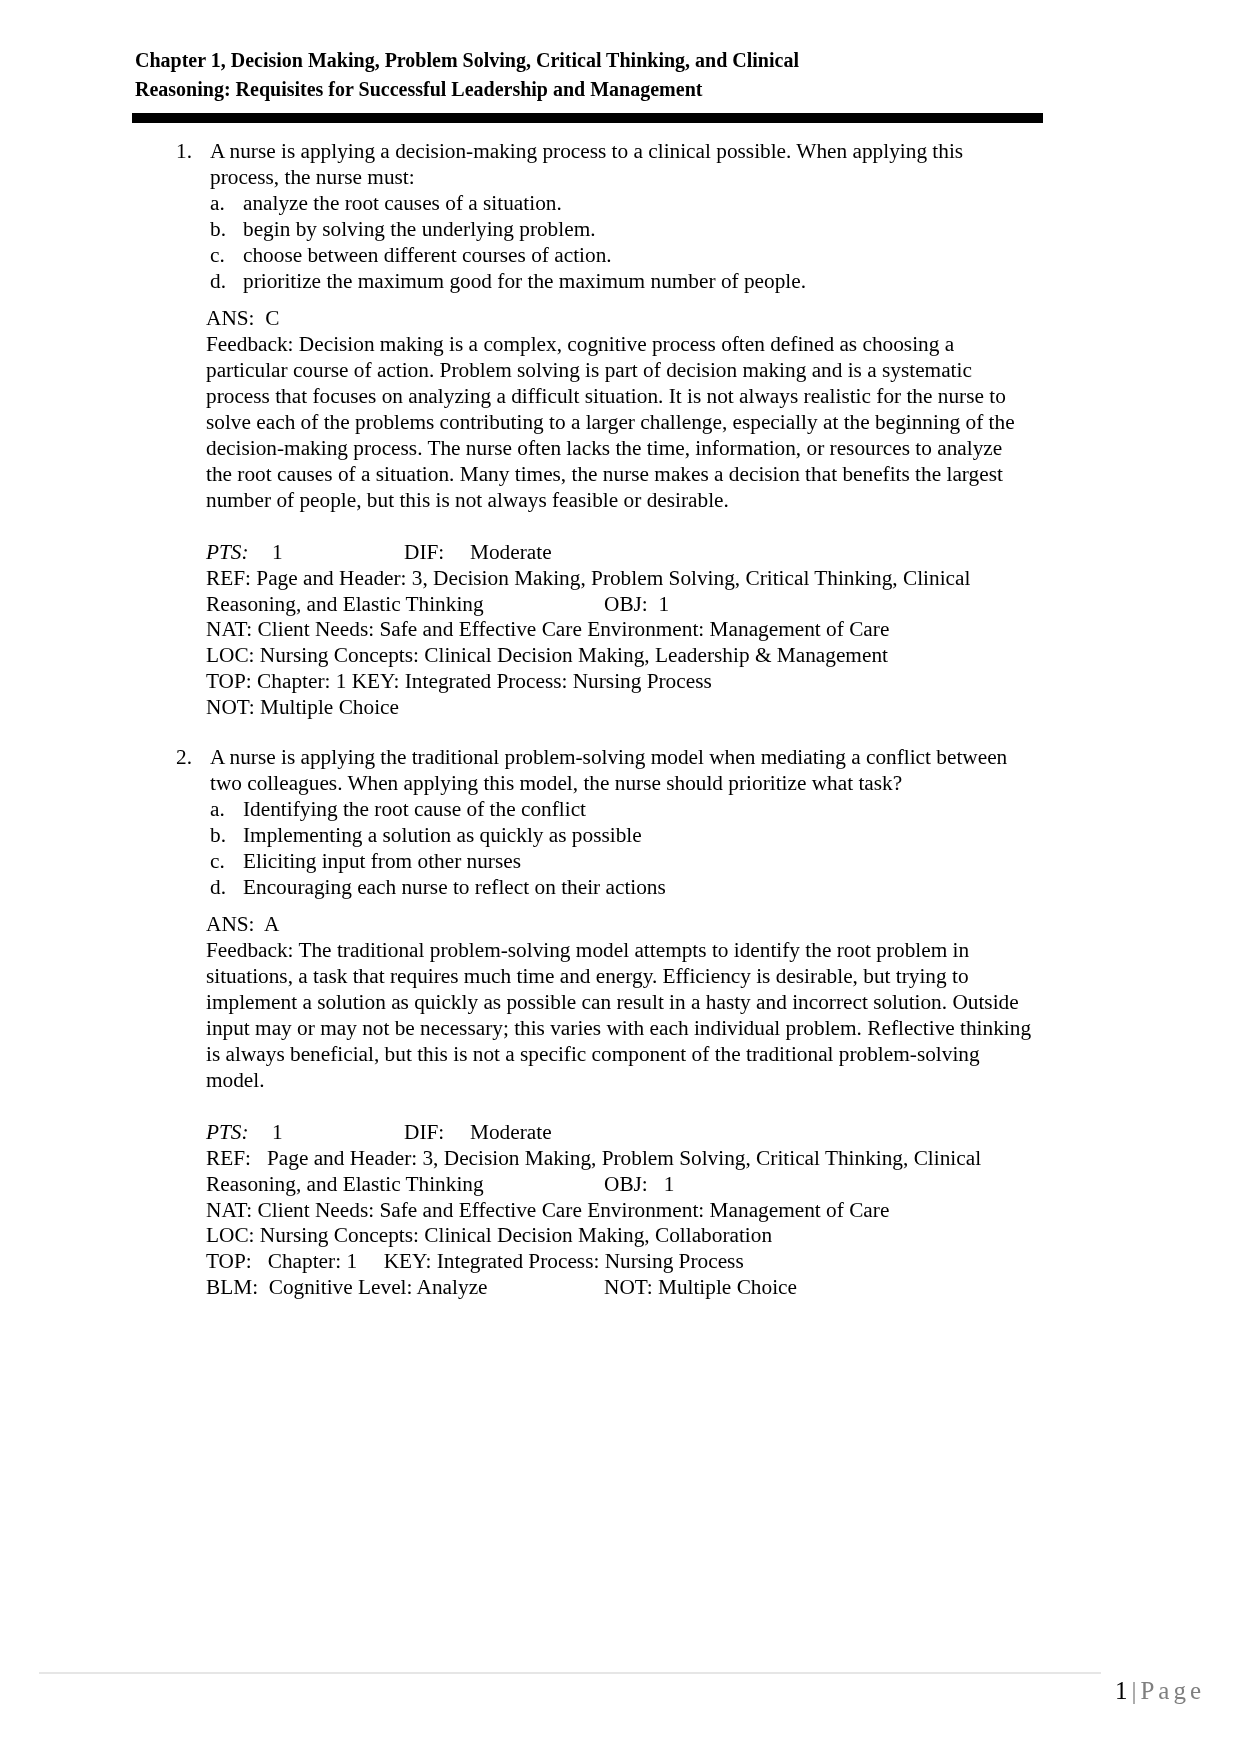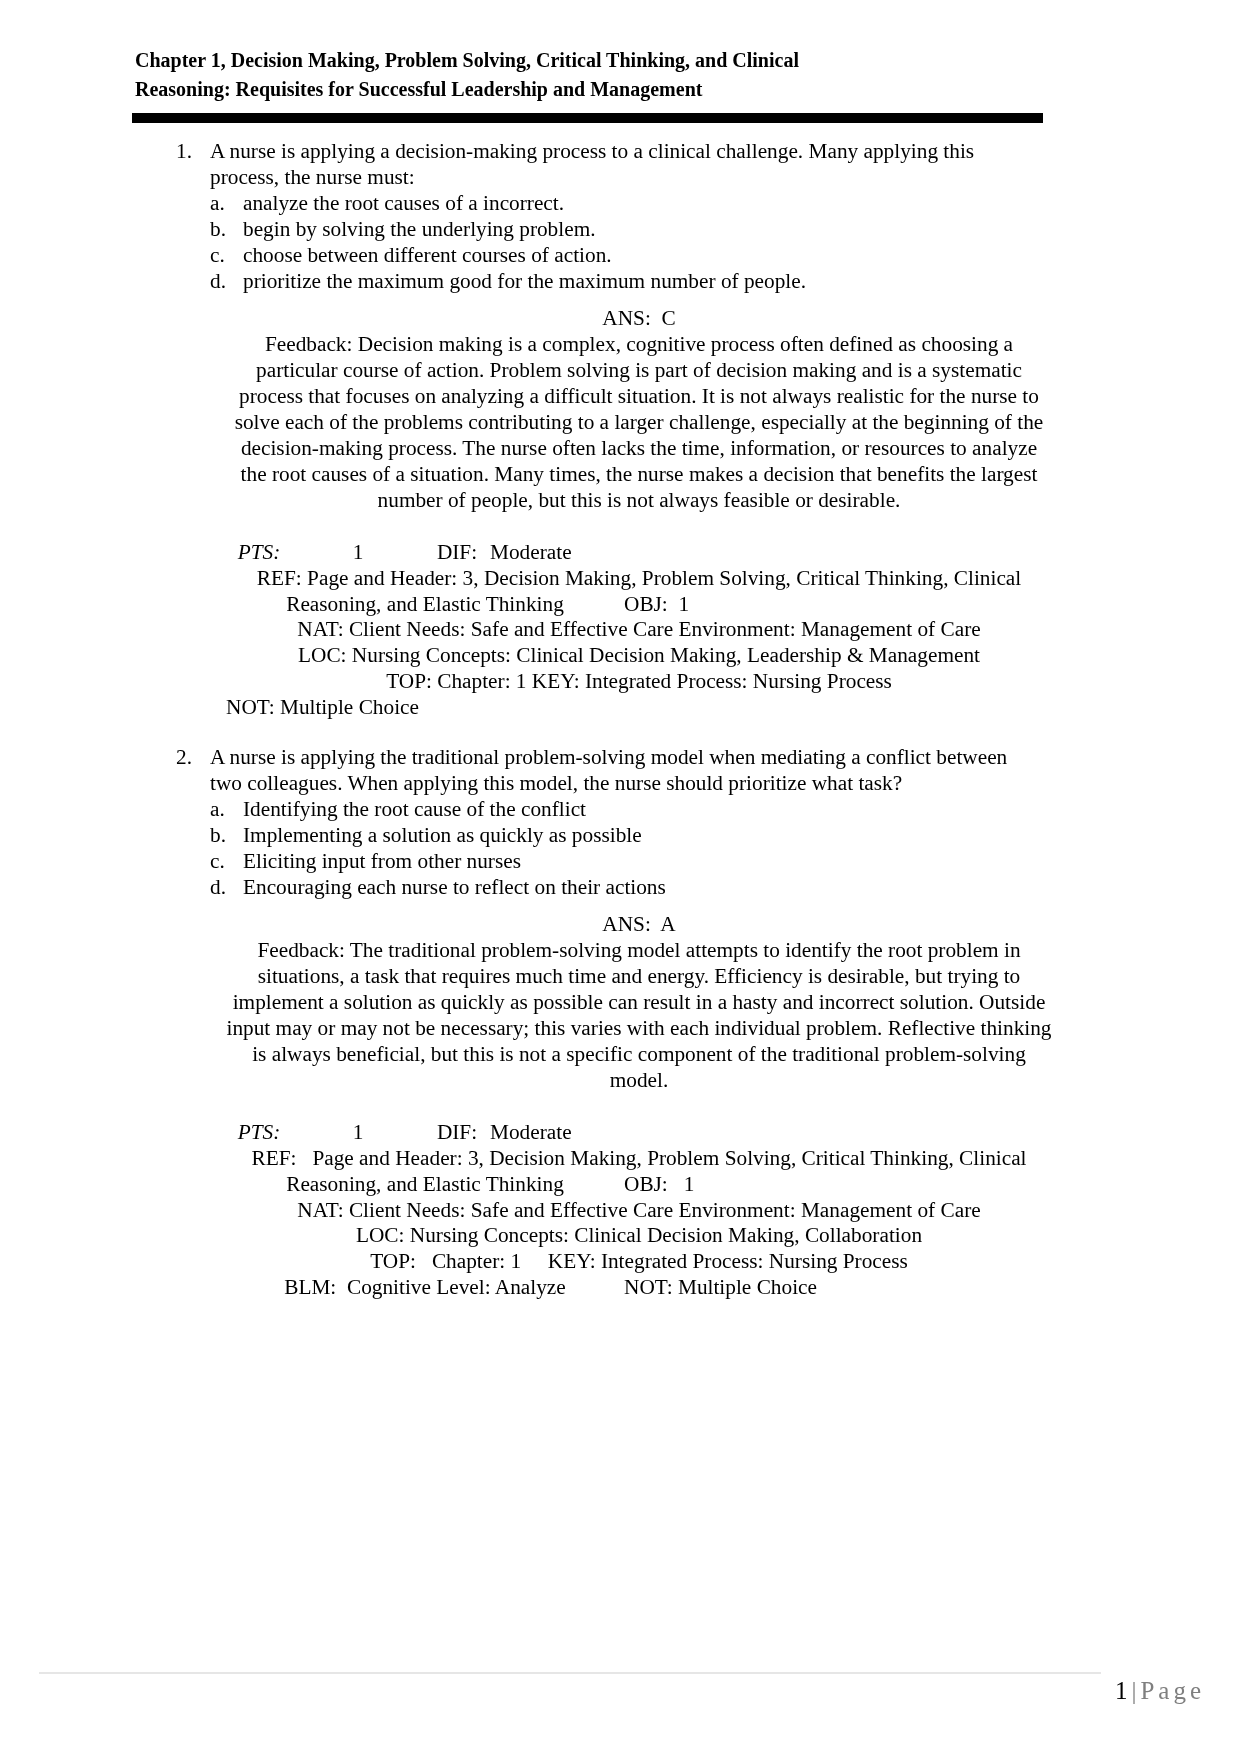--- a/index.html
+++ b/index.html
@@ -15,21 +15,21 @@
   .header-rule {
     position: absolute; left: 132px; top: 113px; width: 911px; height: 10px;
     background: #000;
   }
   .q { position: absolute; left: 176px; width: 880px; font-size: 21.3px; line-height: 25.9px; }
   .q .num { position: absolute; left: 0; top: 0; }
   .q .stem { margin-left: 34px; }
   .opts { margin-left: 34px; }
   .opt { display: flex; }
   .opt .ol { width: 33px; flex: none; }
-  .block { margin-left: 50px; text-align: center; }
+  .block { margin-left: 30px; }
   .gap { height: 12px; }
   .gap2 { height: 26px; }
   .meta-row { display: flex; }
   .tab-pts { display: inline-block; width: 66px; font-style: italic; }
   .tab-pts-val { display: inline-block; width: 132px; }
   .tab-dif { display: inline-block; width: 66px; }
   .obj-left { display: inline-block; width: 398px; }
   .footer-rule {
     position: absolute; left: 39px; top: 1672px; width: 1062px; height: 2px; background: #e6e6e6;
   }
@@ -44,25 +44,25 @@
 <body>
 
 <div class="header">
   <div>Chapter 1, Decision Making, Problem Solving, Critical Thinking, and Clinical</div>
   <div>Reasoning: Requisites for Successful Leadership and Management</div>
 </div>
 <div class="header-rule"></div>
 
 <div class="q" style="top:139px;">
   <span class="num">1.</span>
-  <div class="stem" style="width:820px;">A nurse is applying a decision-making process to a clinical challenge. Many applying this process, the nurse must:</div>
+  <div class="stem" style="width:820px;">A nurse is applying a decision-making process to a clinical possible. When applying this process, the nurse must:</div>
   <div class="opts">
     <div class="opt">
         <span class="ol">a.</span>
-        <span>analyze the root causes of a incorrect.</span>
+        <span>analyze the root causes of a situation.</span>
       </div>
     <div class="opt">
         <span class="ol">b.</span>
         <span>begin by solving the underlying problem.</span>
       </div>
     <div class="opt">
         <span class="ol">c.</span>
         <span>choose between different courses of action.</span>
       </div>
     <div class="opt">

